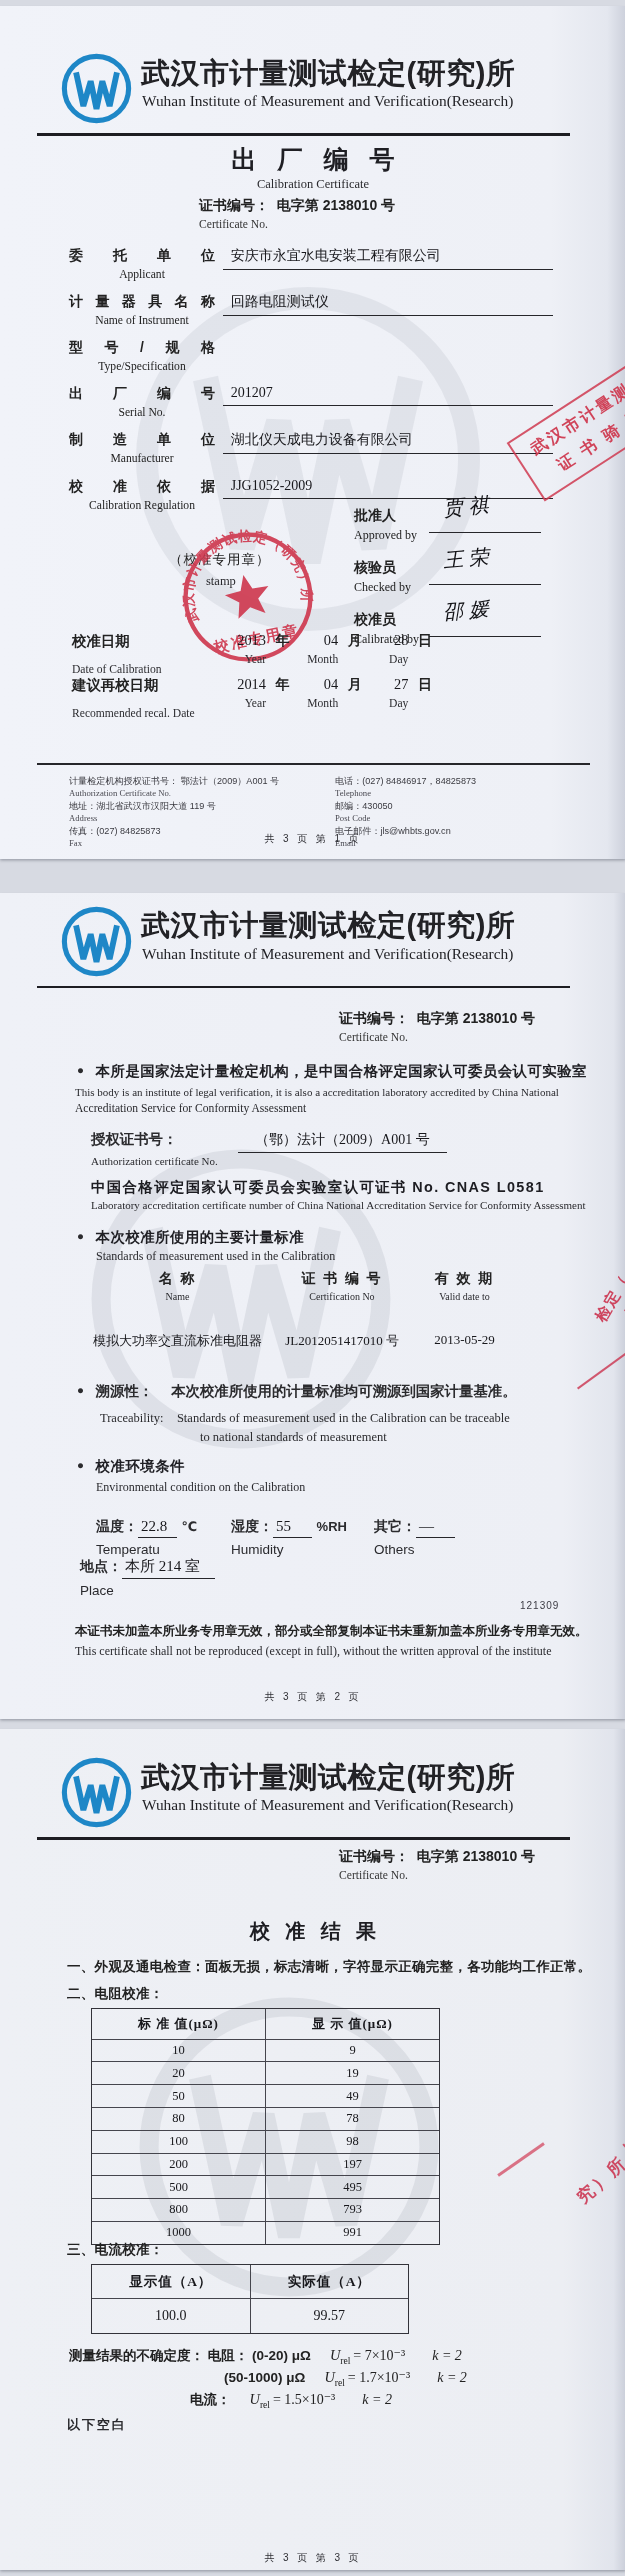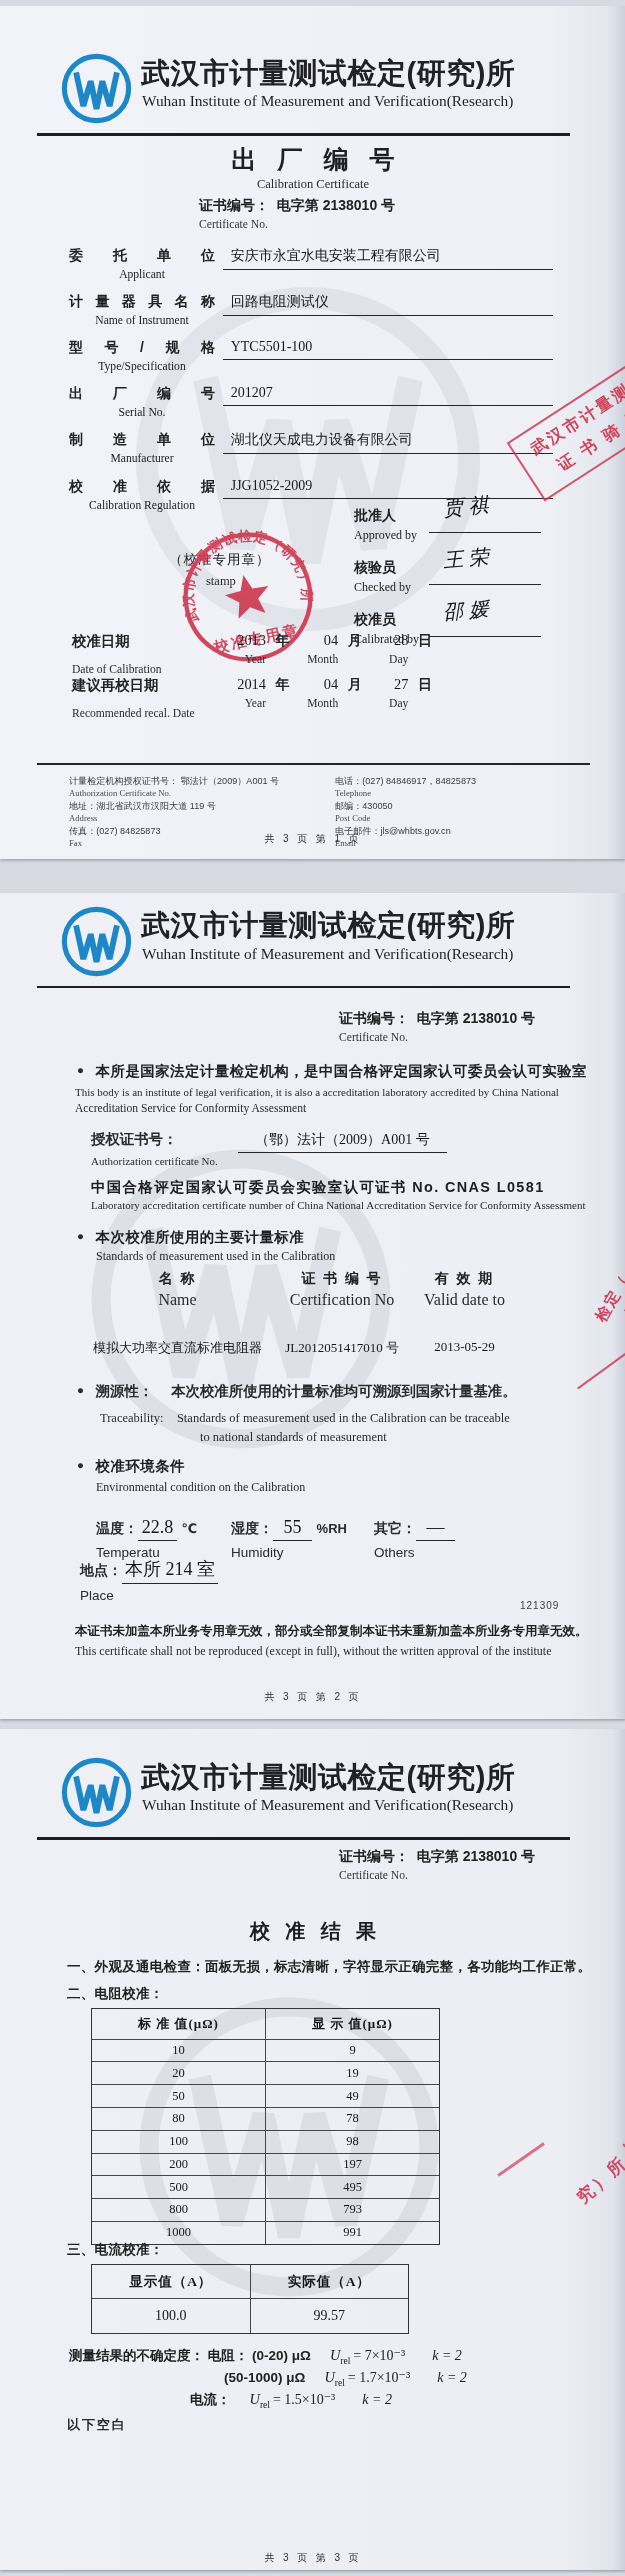--- a/index.html
+++ b/index.html
@@ -74,36 +74,36 @@
   .p2-auth .al{font-size:14.4px;font-weight:700}
   .p2-auth .av{display:inline-block;font-family:"Liberation Serif","DejaVu Serif",serif;font-size:14px;
                border-bottom:1.4px solid #26262a;margin-left:56px;padding:0 17.3px 2.9px 17.3px;color:#18181c}
   .p2-auth-en{position:absolute;left:91px;top:262px;font-size:11px}
   .p2-cnas{position:absolute;left:91px;top:285px;font-size:14.4px;font-weight:700;letter-spacing:1.4px;white-space:nowrap;color:#1d1d22}
   .p2-cnas-en{position:absolute;left:91px;top:306px;font-size:11px;white-space:nowrap}
   .p2-b2{position:absolute;left:77px;top:335px;white-space:nowrap}
   .p2-b2e{position:absolute;left:96px;top:356px;font-size:12px}
   .t2col{position:absolute;top:377px;text-align:center}
   .t2col .cn{font-size:14px;font-weight:700;letter-spacing:1.9px;color:#222}
-  .t2col .en{font-family:"Liberation Serif","DejaVu Serif",serif;font-size:16px;margin-top:2.9px;color:#2a2a2e}
+  .t2col .en{font-family:"Liberation Serif","DejaVu Serif",serif;font-size:10px;margin-top:2.9px;color:#2a2a2e}
   .t2col .val{margin-top:30px;font-family:"Liberation Serif","DejaVu Serif",serif;font-size:13px;white-space:nowrap;color:#18181c}
   .trace{position:absolute;left:77px;top:489px}
   .trace .tl1{white-space:nowrap}
   .trace .tlbl{font-size:14.4px;font-weight:700}
   .trace .ttxt{font-size:14.4px;font-weight:600;margin-left:18px}
   .trace .tl2{margin-top:6.7px;white-space:nowrap}
   .trace .tle{font-family:"Liberation Serif","DejaVu Serif",serif;font-size:12.5px;margin-left:23px}
   .trace .tte{font-family:"Liberation Serif","DejaVu Serif",serif;font-size:12.5px;margin-left:13.5px}
   .trace .tl3{font-family:"Liberation Serif","DejaVu Serif",serif;font-size:12.5px;margin-top:3.9px;margin-left:123px}
   .p2-env{position:absolute;left:77px;top:564px;white-space:nowrap}
   .p2-enve{position:absolute;left:96px;top:587px;font-size:12px}
   .envitem{position:absolute;top:624px;white-space:nowrap}
   .envitem .el{font-size:14px;font-weight:700}
-  .envitem .ev{display:inline-block;font-family:"Liberation Serif","DejaVu Serif",serif;font-size:18px;
-               border-bottom:1.4px solid #26262a;text-align:center;min-width:33px;padding:0 2.9px 1.9px 2.9px;color:#18181c}
+  .envitem .ev{display:inline-block;font-family:"Liberation Serif","DejaVu Serif",serif;font-size:15px;
+               border-bottom:1.4px solid #26262a;min-width:33px;padding:0 2.9px 1.9px 2.9px;color:#18181c}
   .envitem .eu{font-size:13px;font-weight:600;margin-left:4.8px}
   .envitem .ee{font-size:13.5px;margin-top:3.9px;color:#2a2a2e}
   .place{position:absolute;left:80px;top:664px;white-space:nowrap}
   .serial{position:absolute;left:520px;top:707px;font-size:10px;letter-spacing:1px;color:#3c3c44}
   .notice-cn{position:absolute;left:75px;top:730px;font-size:12.5px;font-weight:600;white-space:nowrap;color:#222}
   .notice-en{position:absolute;left:75px;top:751px;font-family:"Liberation Serif","DejaVu Serif",serif;font-size:12px;white-space:nowrap;color:#2a2a2e}
   .pstamp2{position:absolute;right:-23px;top:389px;transform:rotate(-60deg);color:rgba(203,50,78,.9);
            font-size:15.4px;font-weight:700;letter-spacing:1.9px;text-align:center}
   .pstamp2 .t2{margin-top:1.9px;margin-left:3.9px}
   .pline2{position:absolute;right:-5.8px;top:477px;width:60px;height:2.4px;background:rgba(203,50,78,.8);transform:rotate(-36deg)}
@@ -163,21 +163,20 @@
     <div class="val">回路电阻测试仪</div>
   </div>
   <div class="field" style="top:241px">
     <div class="lbl">委托单位</div>
     <div class="len">Applicant</div>
     <div class="val">安庆市永宜水电安装工程有限公司</div>
   </div>
   <div class="field" style="top:333px">
     <div class="lbl">型号/规格</div>
     <div class="len">Type/Specification</div>
-    <div class="val">YTC5501-100</div>
   </div>
   <div class="field" style="top:379px">
     <div class="lbl">出厂编号</div>
     <div class="len">Serial No.</div>
     <div class="val">201207</div>
   </div>
   <div class="field" style="top:425px">
     <div class="lbl">制造单位</div>
     <div class="len">Manufacturer</div>
     <div class="val">湖北仪天成电力设备有限公司</div>

